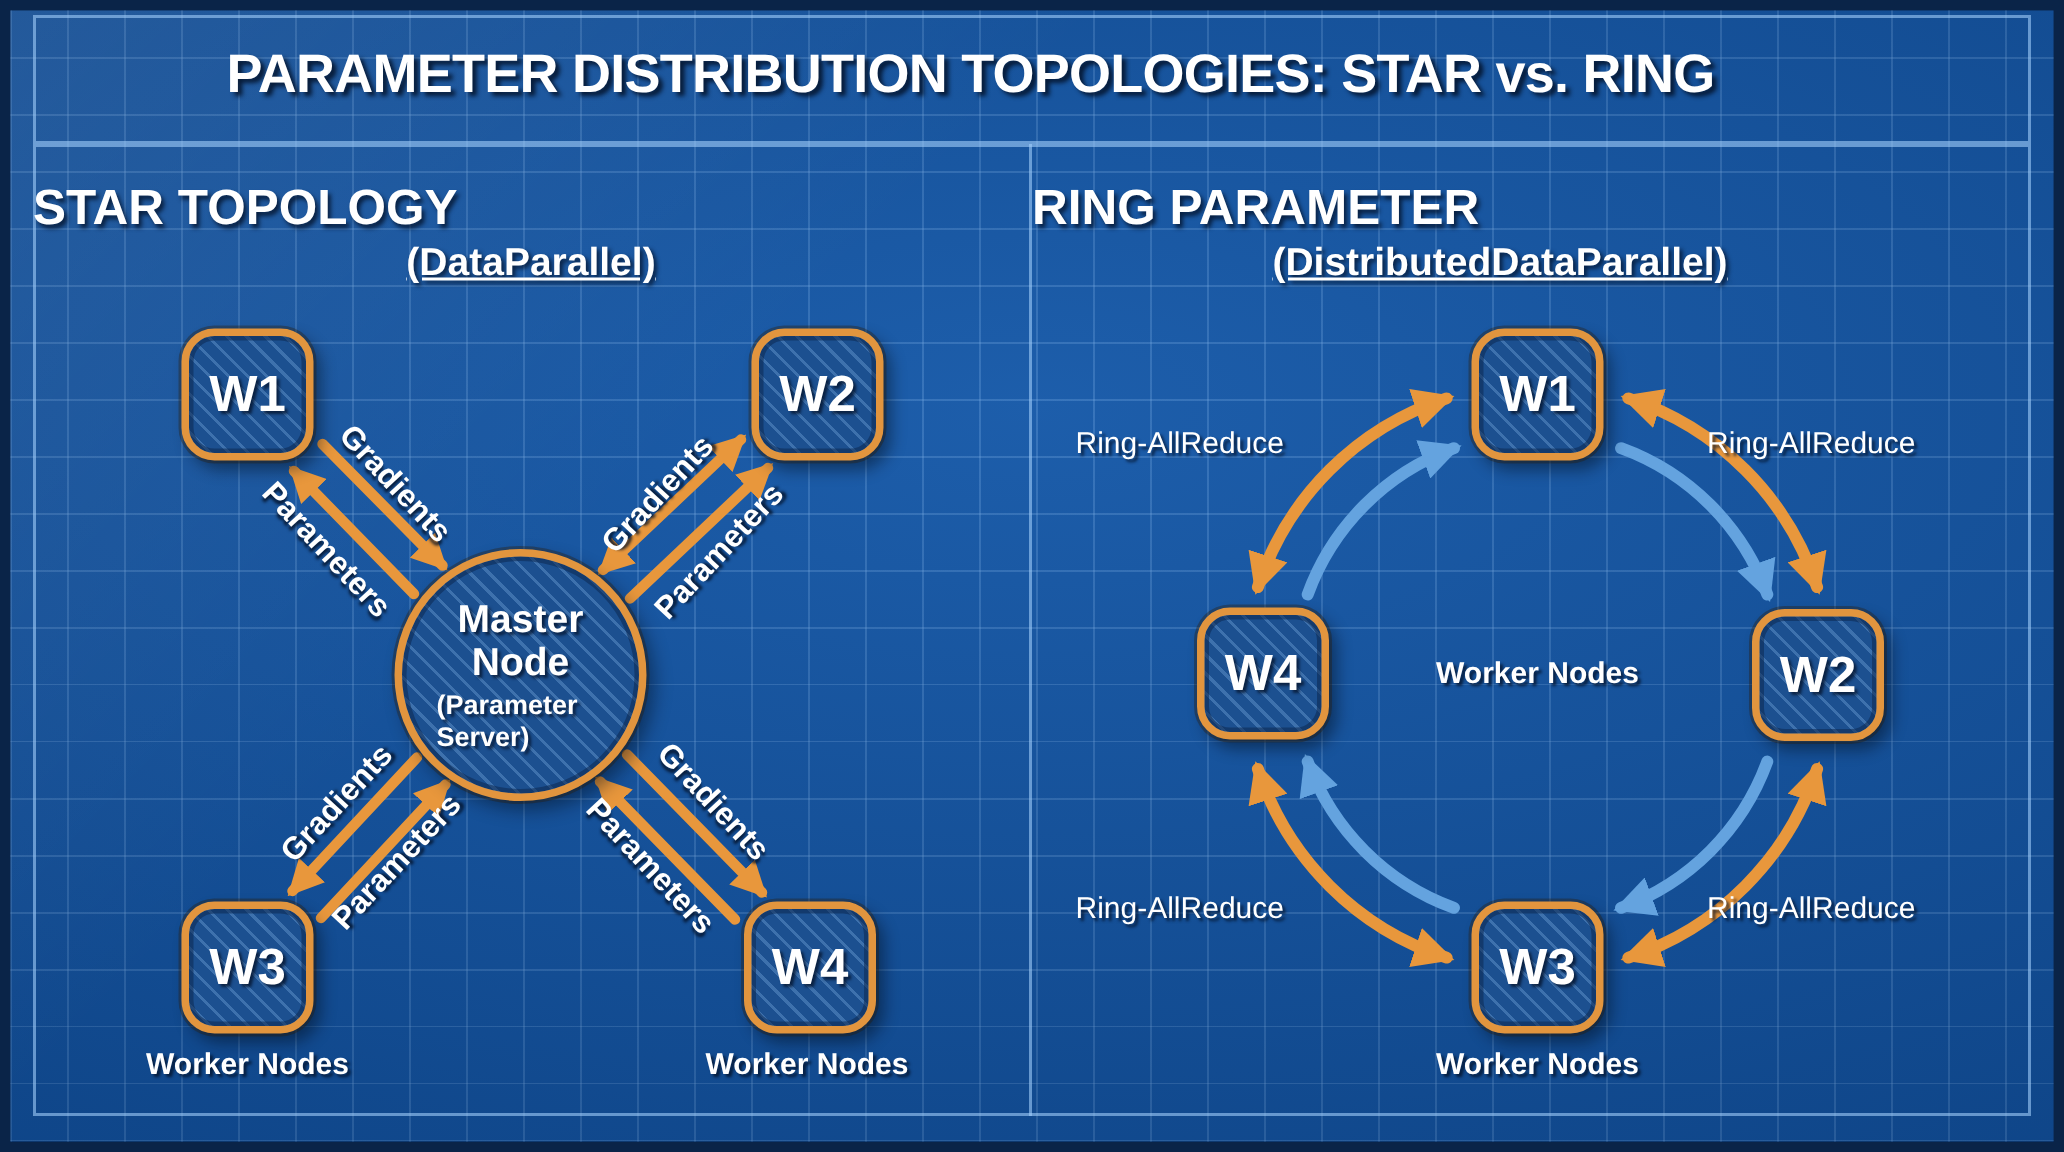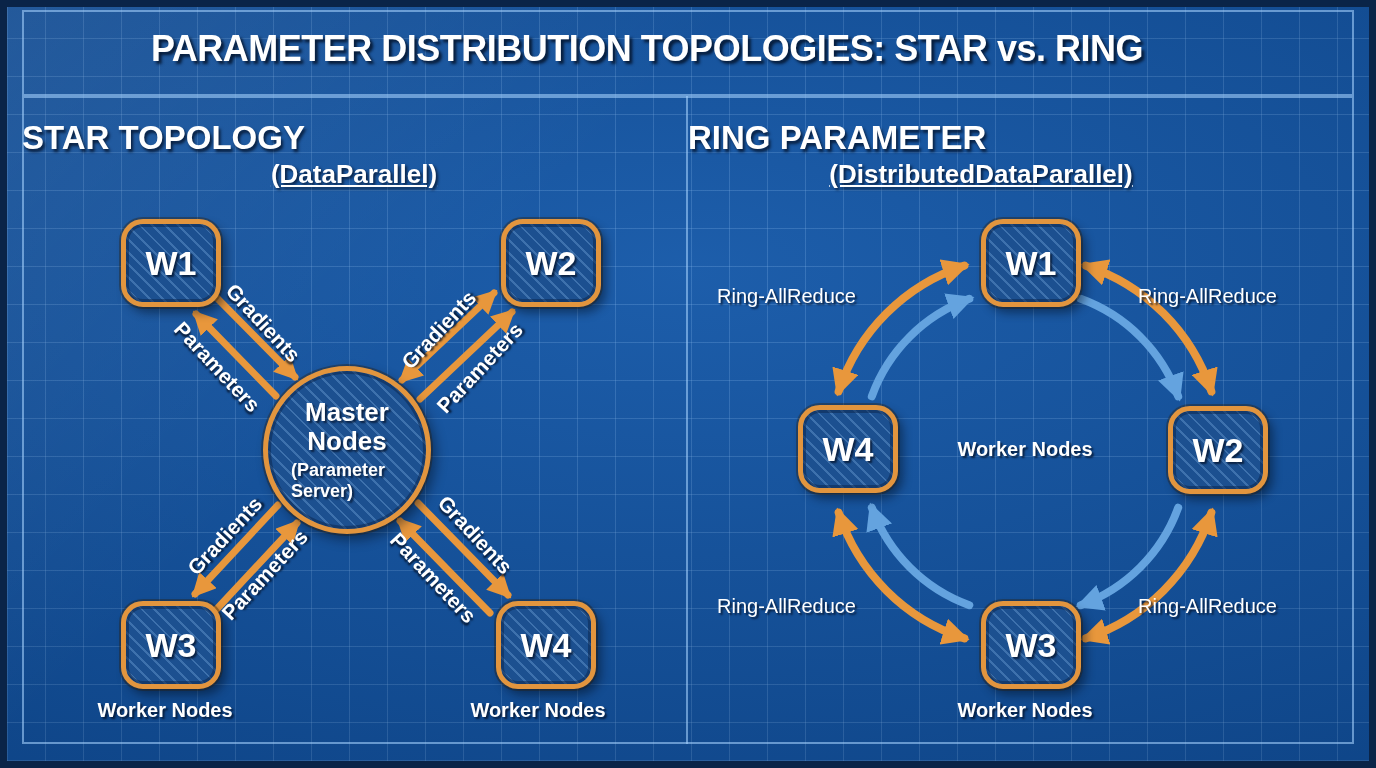--- a/index.html
+++ b/index.html
@@ -15,21 +15,21 @@
   .frame{position:absolute;border:2px solid rgba(160,205,250,0.60);box-sizing:border-box;}
   #divider{position:absolute;left:686px;top:96px;height:648px;width:0;
            border-left:2px solid rgba(160,205,250,0.60);}
   #title{position:absolute;left:22px;top:31px;width:1210px;text-align:center;
          font-size:36px;font-weight:700;letter-spacing:-0.5px;line-height:1;
          text-shadow:3px 3px 3px rgba(4,18,40,0.85);margin-left:20px;}
   .panel-heading{position:absolute;text-align:left;font-size:33px;font-weight:700;
          line-height:1;text-shadow:2px 3px 3px rgba(4,18,40,0.8);}
   .panel-sub{position:absolute;text-align:center;font-size:26px;font-weight:700;
          line-height:1;text-shadow:2px 2px 3px rgba(4,18,40,0.8);text-decoration:underline;}
-  .wnode{position:absolute;width:100px;height:88px;border-radius:22px;box-sizing:border-box;
+  .wnode{position:absolute;width:88px;height:88px;border-radius:22px;box-sizing:border-box;
          border:5px solid #e2953e;
          background-color:#1c5090;
          background-image:repeating-linear-gradient(45deg, rgba(140,190,240,0.30) 0 2px, rgba(0,0,0,0) 2px 9px);
          box-shadow:0 0 0 2px rgba(45,28,6,0.35), inset 0 0 0 3px rgba(12,40,80,0.55), 5px 6px 10px rgba(0,10,25,0.45);
          display:flex;align-items:center;justify-content:center;
          font-size:34px;font-weight:700;color:#fff;text-shadow:2px 2px 2px rgba(4,18,40,0.75);text-align:right;}
   .mnode{position:absolute;width:168px;height:168px;border-radius:50%;box-sizing:border-box;
          border:5px solid #e2953e;
          background-color:#1c5090;
          background-image:repeating-linear-gradient(45deg, rgba(140,190,240,0.30) 0 2px, rgba(0,0,0,0) 2px 9px);
@@ -91,37 +91,37 @@
       <path d="M871.8,396.3 A163,163 0 0 1 969.3,298.8" marker-end="url(#ah-b)"></path>
     </g>
   </svg>
 
   <div id="title">PARAMETER DISTRIBUTION TOPOLOGIES: STAR vs. RING</div>
 
   <div class="panel-heading" style="left:22px;top:121px;width:664px;">STAR TOPOLOGY</div>
   <div class="panel-sub" style="left:22px;top:161px;width:664px;">(DataParallel)</div>
 
   <div class="panel-heading" style="left:688px;top:121px;width:664px;">RING PARAMETER</div>
-  <div class="panel-sub" style="left:649px;top:161px;width:664px;">(DistributedDataParallel)</div>
+  <div class="panel-sub" style="left:668px;top:161px;width:664px;">(DistributedDataParallel)</div>
 
   <div class="wnode" style="left:121px;top:219px;">
       <span>W1</span>
     </div>
   <div class="wnode" style="left:501px;top:219px;">
       <span>W2</span>
     </div>
   <div class="wnode" style="left:121px;top:601px;">
       <span>W3</span>
     </div>
   <div class="wnode" style="left:496px;top:601px;">
       <span>W4</span>
     </div>
 
   <div class="mnode" style="left:263px;top:366px;">
-    <div class="mname">Master Nodes</div>
+    <div class="mname">Master Node</div>
     <div class="mrole">(Parameter Server)</div>
   </div>
 
   <div class="elabel" style="left:263px;top:323px;transform:translate(-50%,-50%) rotate(47deg);">Gradients</div>
   <div class="elabel" style="left:217px;top:367px;transform:translate(-50%,-50%) rotate(47deg);">Parameters</div>
   <div class="elabel" style="left:439px;top:330px;transform:translate(-50%,-50%) rotate(-47deg);">Gradients</div>
   <div class="elabel" style="left:480px;top:368px;transform:translate(-50%,-50%) rotate(-47deg);">Parameters</div>
   <div class="elabel" style="left:225px;top:536px;transform:translate(-50%,-50%) rotate(-47deg);">Gradients</div>
   <div class="elabel" style="left:265px;top:575px;transform:translate(-50%,-50%) rotate(-47deg);">Parameters</div>
   <div class="elabel" style="left:475px;top:535px;transform:translate(-50%,-50%) rotate(47deg);">Gradients</div>

